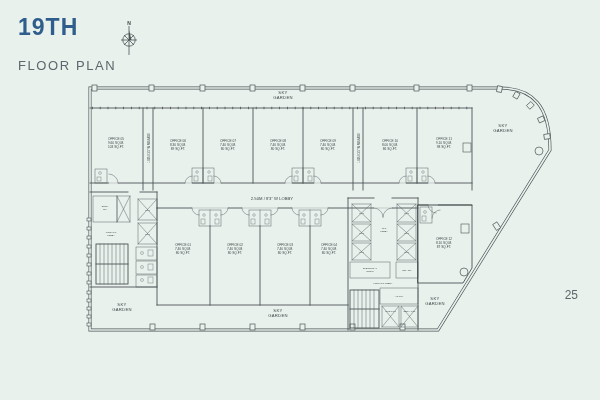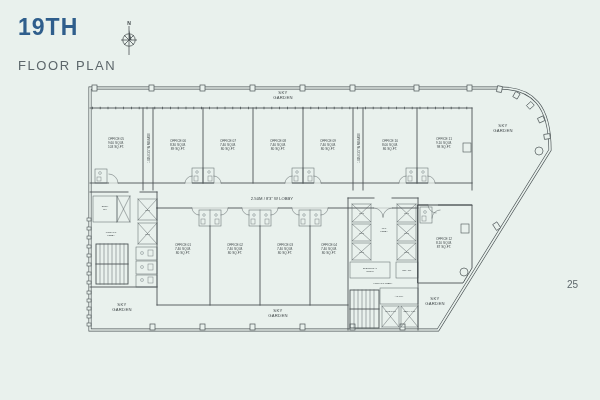--- a/index.html
+++ b/index.html
@@ -4,21 +4,21 @@
 <style>
   html,body{margin:0;padding:0;}
   body{
     width:600px;height:400px;background:#e9f1ed;overflow:hidden;
     font-family:"Liberation Sans", sans-serif;position:relative;
   }
   .stage{position:absolute;left:0;top:0;width:600px;height:312px;}
   .titleblock{position:absolute;left:18px;top:16px;}
   .title-floor{color:#2f5e8c;font-size:23px;font-weight:bold;letter-spacing:1px;line-height:1;}
   .title-sub{color:#5d676b;font-size:13px;letter-spacing:1.6px;margin-top:19px;}
-  .pagenum{position:absolute;right:22px;bottom:22px;color:#5d676b;font-size:10px;}
+  .pagenum{position:absolute;right:22px;bottom:10px;color:#5d676b;font-size:12px;}
   svg{position:absolute;left:0;top:0;}
   
   .w   {stroke:#4c5456;stroke-width:0.9;fill:none;stroke-linecap:square;}
   .w2  {stroke:#5a6365;stroke-width:0.5;fill:none;stroke-linecap:square;}
   .fix {stroke:#6a7476;stroke-width:0.45;fill:none;}
   .outerA{stroke:#4c5456;stroke-width:3;fill:none;}
   .outerB{stroke:#e9f1ed;stroke-width:1.7;fill:none;}
   .col {stroke:#4c5456;stroke-width:0.7;fill:#e9f1ed;}
   .tick{stroke:#4c5456;stroke-width:0.6;fill:#e9f1ed;}
   .winticks{stroke:#4c5456;stroke-width:2.6;fill:none;stroke-dasharray:0.8 7;}

